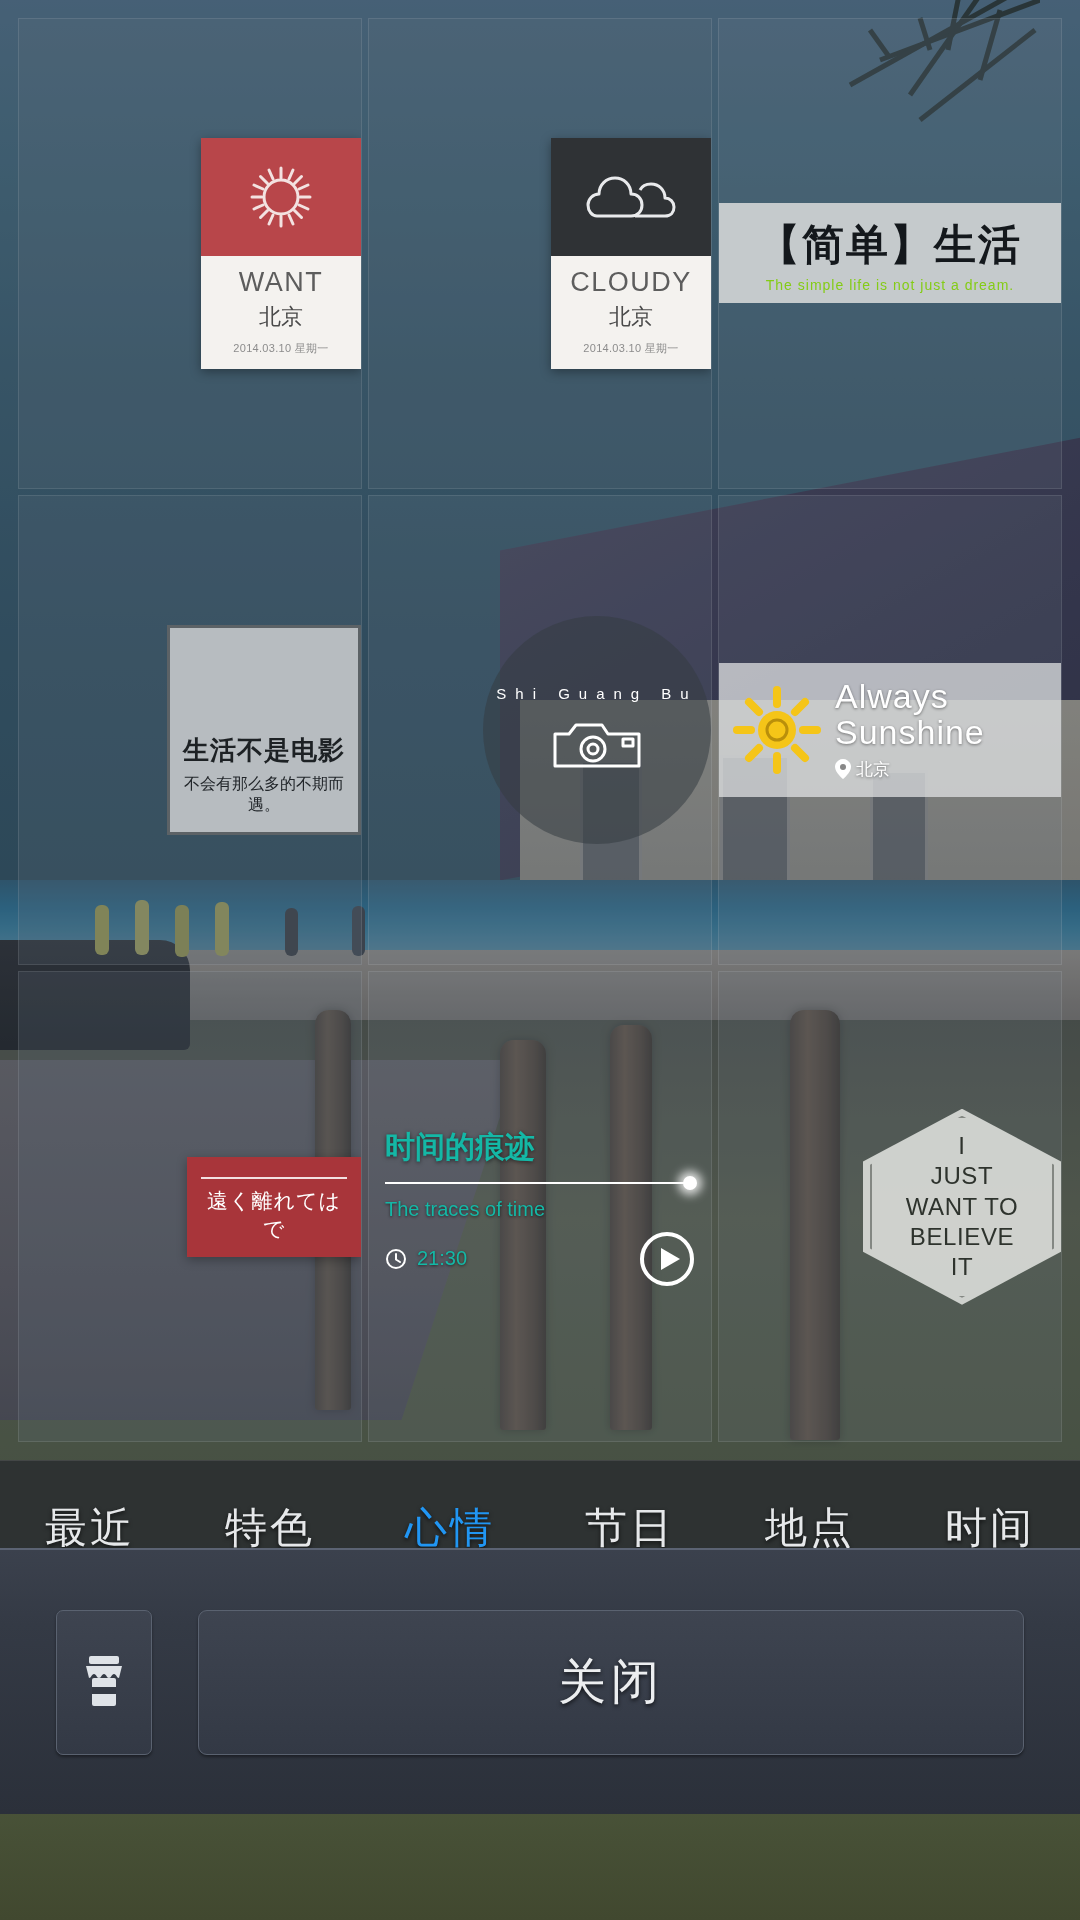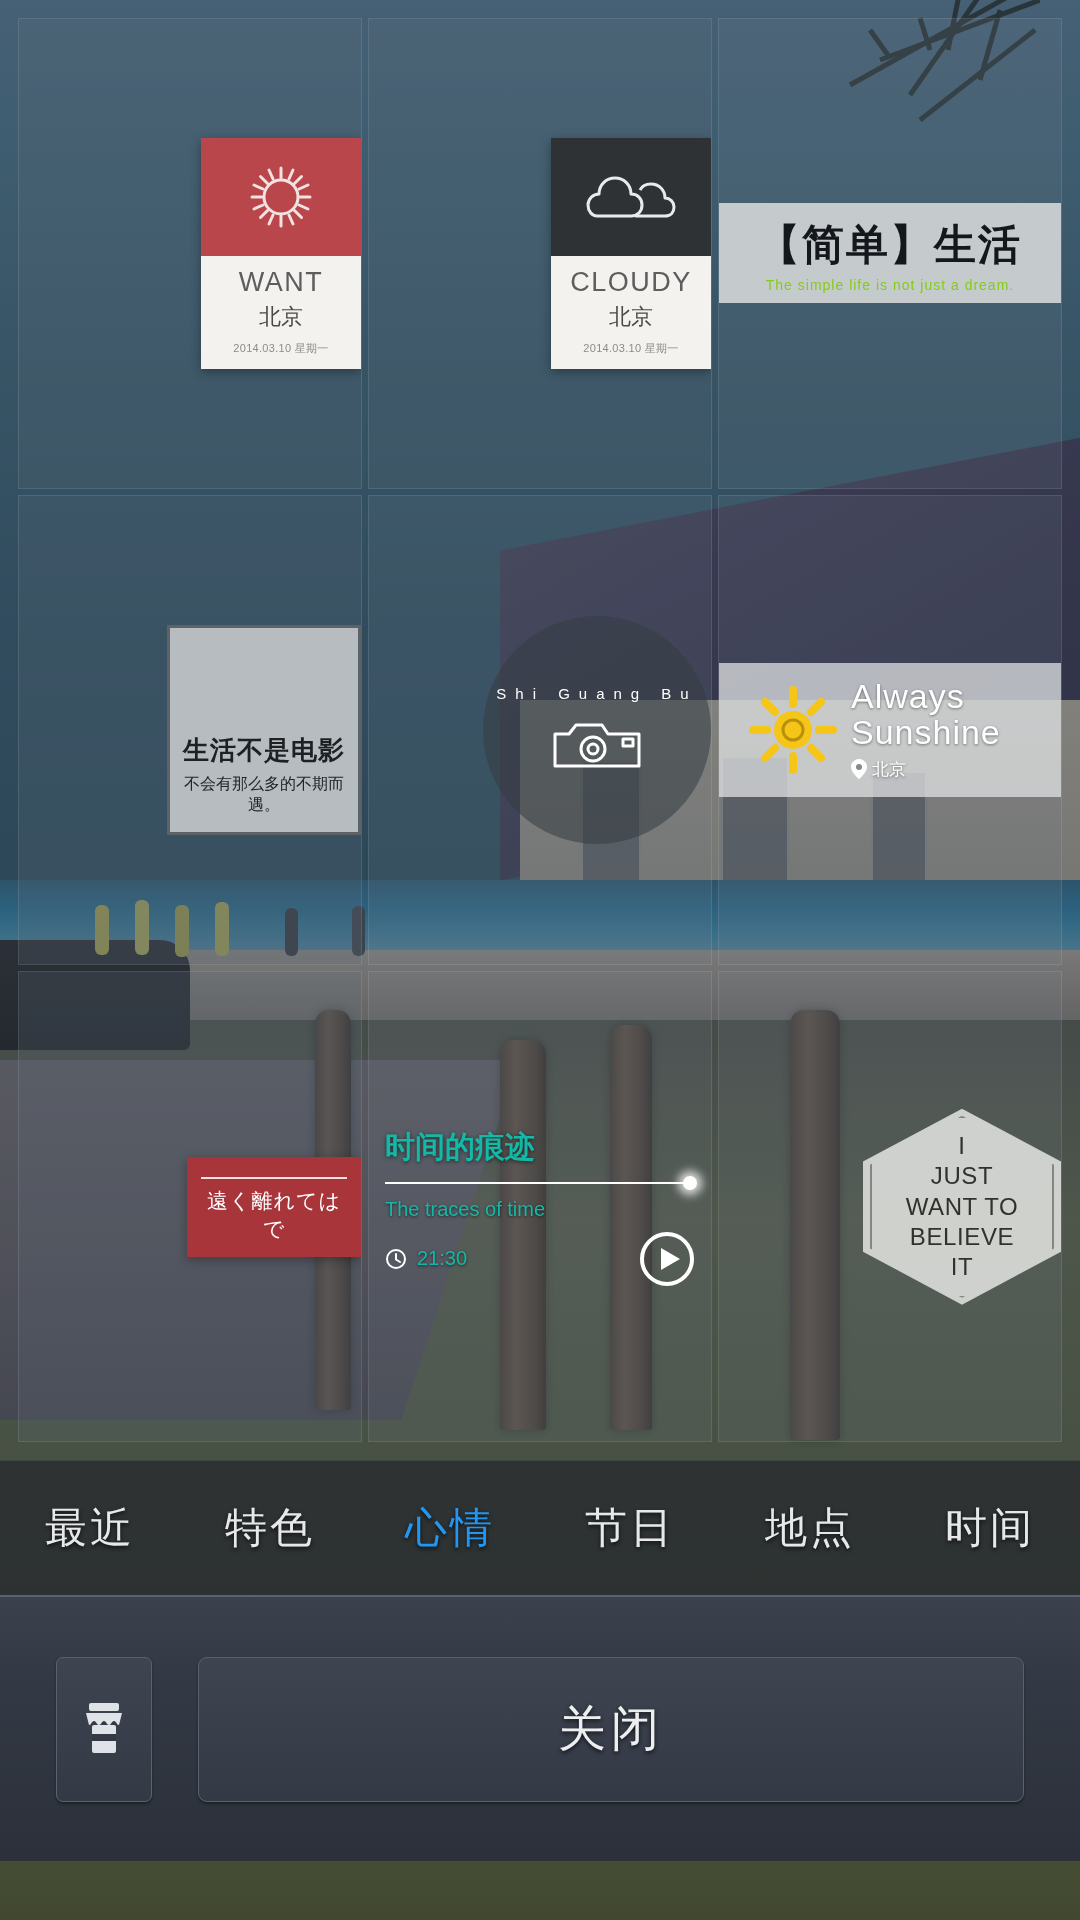--- a/index.html
+++ b/index.html
@@ -136,21 +136,21 @@
     background:rgba(52,60,66,.55);
     display:flex; flex-direction:column; align-items:center; justify-content:center;
   }
   .circ .pin{ font-size:15px; color:#ffffff; letter-spacing:9px; }
   .circ .zh{ font-size:40px; color:#fff; letter-spacing:11px; margin-top:6px; }
   .circ .cam{ margin-top:10px; }
 
   
   .always{
     width:100%; background:rgba(228,230,232,.72);
-    display:flex; align-items:center; padding:16px 28px; gap:12px;
+    display:flex; align-items:center; padding:16px 12px; gap:12px;
   }
   .always .txt{ color:#fff; text-shadow:0 1px 3px rgba(0,0,0,.45); }
   .always .l1,.always .l2{ font-size:34px; line-height:1.05; letter-spacing:1px; }
   .always .loc{ font-size:17px; margin-top:7px; display:flex; align-items:center; gap:5px; }
 
   
   .redcard{
     width:174px; background:#a8353a; padding:12px 10px 14px; text-align:center;
     box-shadow:0 3px 10px rgba(0,0,0,.3);
   }
@@ -199,21 +199,21 @@
   }
   .tab{
     font-size:42px; color:#e6e8ea; letter-spacing:3px;
     text-shadow:0 2px 4px rgba(0,0,0,.7);
     padding:10px 4px; cursor:pointer;
   }
   .tab.active{ color:#2196f3; }
 
   
   #actionbar{
-    position:absolute; left:0; top:1595px; width:1080px; height:266px;
+    position:absolute; left:0; top:1548px; width:1080px; height:266px;
     background:linear-gradient(180deg,#3b414d 0%,#343a45 28%,#2b303a 100%);
     border-top:2px solid #5b6373;
     display:flex; align-items:center; padding:0 56px; gap:46px;
   }
   .iconbtn{
     width:96px; height:145px; border-radius:7px;
     background:linear-gradient(180deg,#3e4450 0%,#333945 100%);
     border:1px solid #5a6270; box-shadow:0 2px 3px rgba(0,0,0,.4);
     display:flex; align-items:center; justify-content:center; cursor:pointer;
   }

